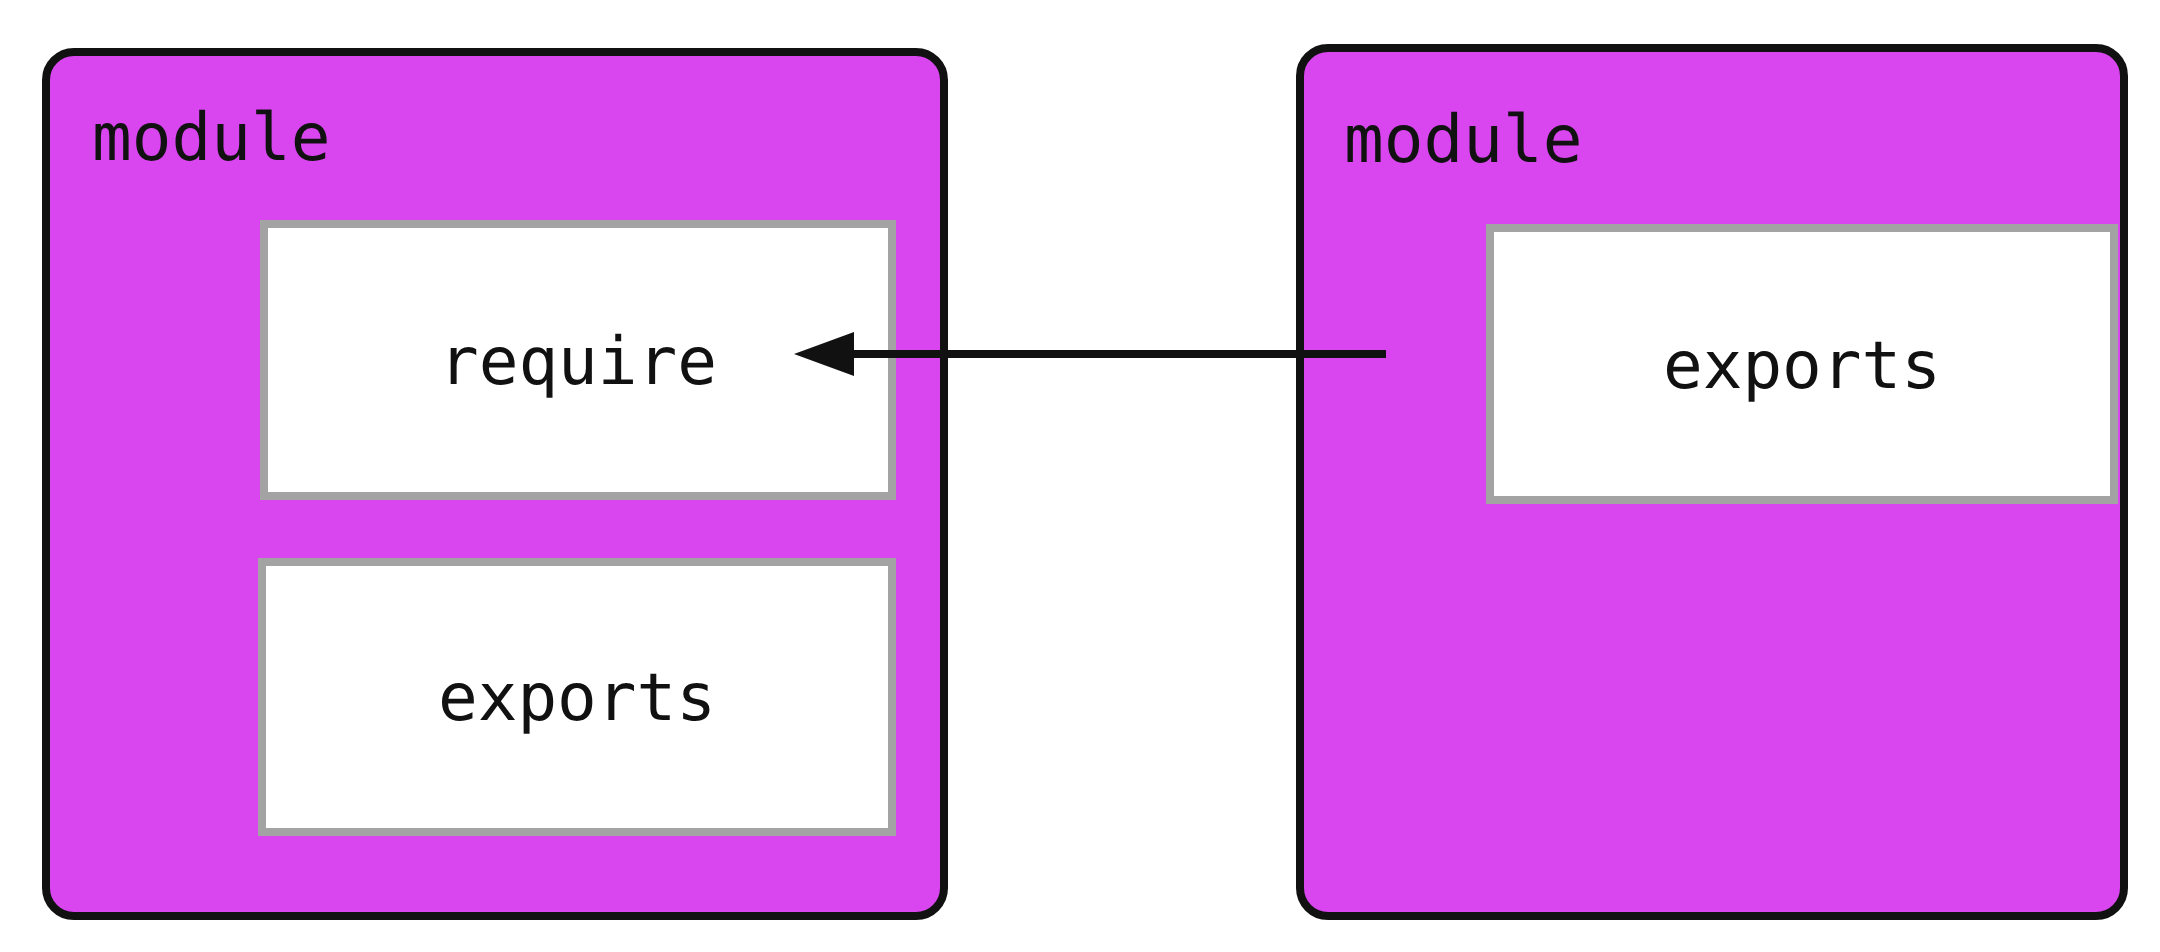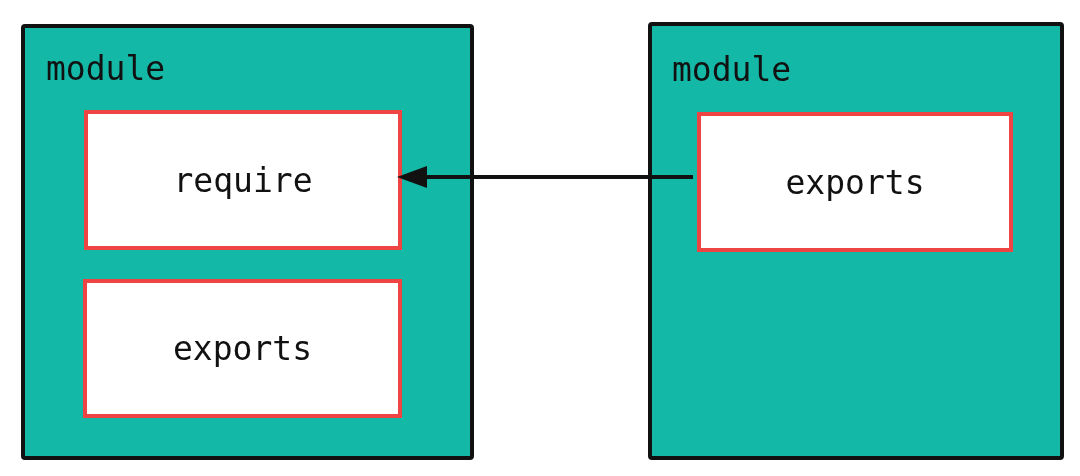--- a/index.html
+++ b/index.html
@@ -10,42 +10,43 @@
     height: 476px;
     background: #ffffff;
     font-family: "DejaVu Sans Mono", "Liberation Mono", monospace;
     color: #111111;
     overflow: hidden;
   }
 
   .module {
     position: absolute;
     border: 4px solid #111111;
-    border-radius: 4px;
+    border-radius: 16px;
     box-sizing: border-box;
-    background: #14b8a6;
+    background: #d946ef;
   }
 
   .module-label {
     position: absolute;
     font-size: 33px;
     line-height: 1;
     letter-spacing: 0;
     white-space: nowrap;
   }
 
   .inner-box {
     position: absolute;
-    border: 4px solid #ef4444;
+    border: 4px solid #a3a3a3;
     box-sizing: border-box;
     background: #ffffff;
     display: flex;
     align-items: center;
     justify-content: center;
     font-size: 33px;
+    margin-left: 46px;
   }
 
   #left-module  { left: 21px;  top: 24px; width: 453px; height: 436px; }
   #left-module .module-label  { left: 21px; top: 24px; }
   #left-require-box { left: 59px; top: 82px;  width: 318px; height: 140px; }
   #left-exports-box { left: 58px; top: 251px; width: 319px; height: 139px; }
 
   #right-module { left: 648px; top: 22px; width: 416px; height: 438px; }
   #right-module .module-label { left: 20px; top: 27px; }
   #right-exports-box { left: 45px; top: 86px; width: 316px; height: 140px; }

